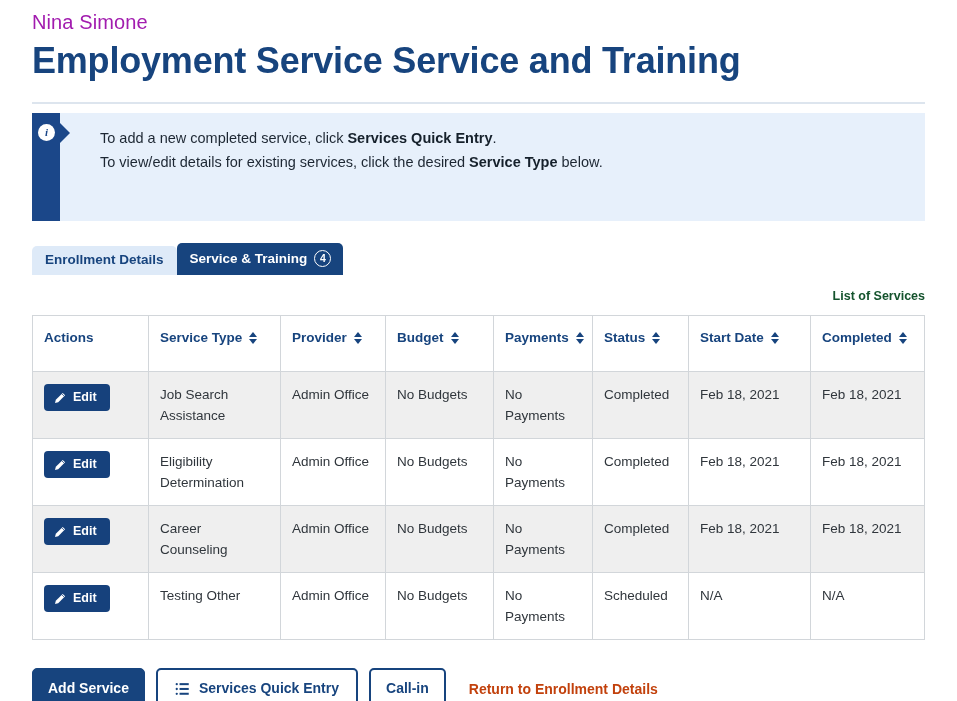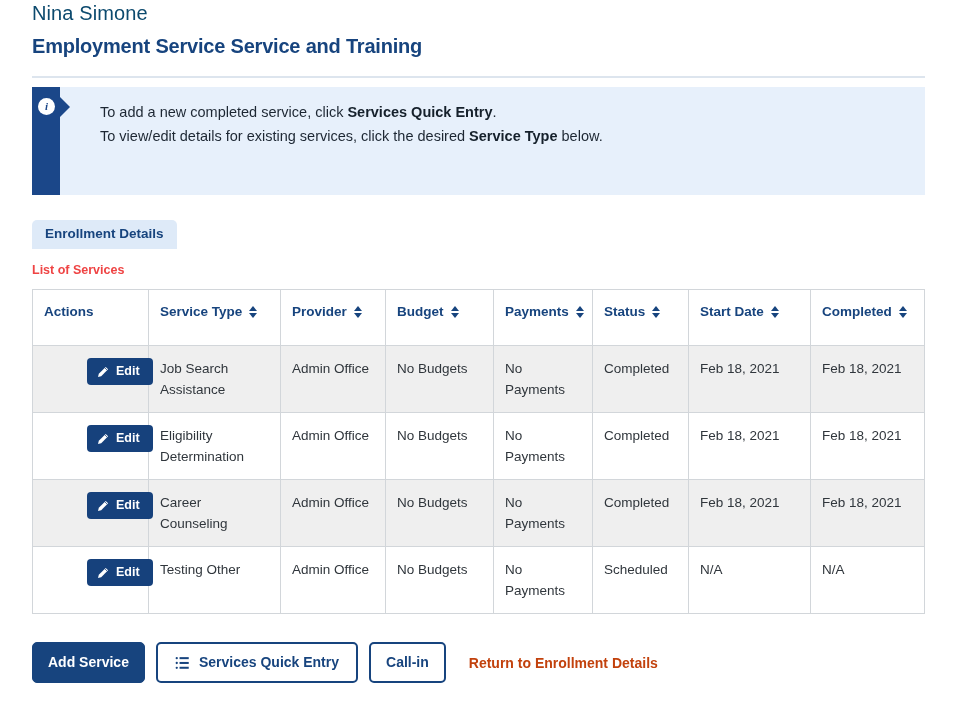--- a/index.html
+++ b/index.html
@@ -17,31 +17,32 @@
   .page {
     position: relative;
     width: 957px;
     height: 701px;
     padding: 0 32px;
   }
 
   
   .subject-name {
     font-size: 20px;
-    color: #0c4a6e;
+    color: #a21caf;
     font-weight: 400;
     line-height: 26px;
+    padding-top: 9px;
     letter-spacing: 0.1px;
   }
   .page-title {
-    font-size: 20px;
+    font-size: 36px;
     font-weight: bold;
     color: #17447e;
     line-height: 34px;
-    margin-top: 3px;
+    margin-top: 9px;
     letter-spacing: -0.2px;
   }
   .title-rule {
     height: 2px;
     background: #dde5ee;
     margin-top: 10px;
     width: 100%;
   }
 
   
@@ -131,24 +132,24 @@
     height: 17px;
     border-radius: 50%;
     border: 1.6px solid #ffffff;
     font-size: 10.5px;
     font-weight: bold;
     line-height: 1;
   }
 
   
   .table-caption {
-    text-align: left;
+    text-align: right;
     font-size: 12.5px;
     font-weight: bold;
-    color: #ef4444;
+    color: #14532d;
     padding: 14px 0 12px;
   }
   table.services {
     width: 100%;
     border-collapse: collapse;
     table-layout: fixed;
   }
   table.services th,
   table.services td {
     border: 1px solid #d2d6da;
@@ -207,21 +208,20 @@
     background: #16417c;
     color: #ffffff;
     border: none;
     border-radius: 4px;
     font-size: 12.5px;
     font-weight: bold;
     padding: 6px 13px 6px 10px;
     cursor: pointer;
     font-family: "Liberation Sans", sans-serif;
     line-height: 15px;
-    margin-left: 43px;
   }
   .pencil {
     width: 12px;
     height: 12px;
     flex: 0 0 auto;
   }
 
   
   .actions-row {
     display: flex;
@@ -283,20 +283,24 @@
       <span class="info-arrow"></span>
     </div>
     <div class="info-body" id="info-lines">
         <div class="info-line"><span>To add a new completed service, click </span><b>Services Quick Entry</b><span>.</span></div>
         <div class="info-line"><span>To view/edit details for existing services, click the desired </span><b>Service Type</b><span> below.</span></div>
       </div>
   </div>
 
   <div class="tabs" id="tab-bar">
       <div class="tab tab-inactive"><span>Enrollment Details</span></div>
+      <div class="tab tab-active">
+        <span>Service &amp; Training</span>
+        <span class="tab-badge">4</span>
+      </div>
     </div>
 
   <div class="table-caption">List of Services</div>
 
   <table class="services">
     <thead>
       <tr id="header-row">
           <th class="col-actions" style="width: 116px;">
             <div class="th-inner">
               <span>Actions</span>

